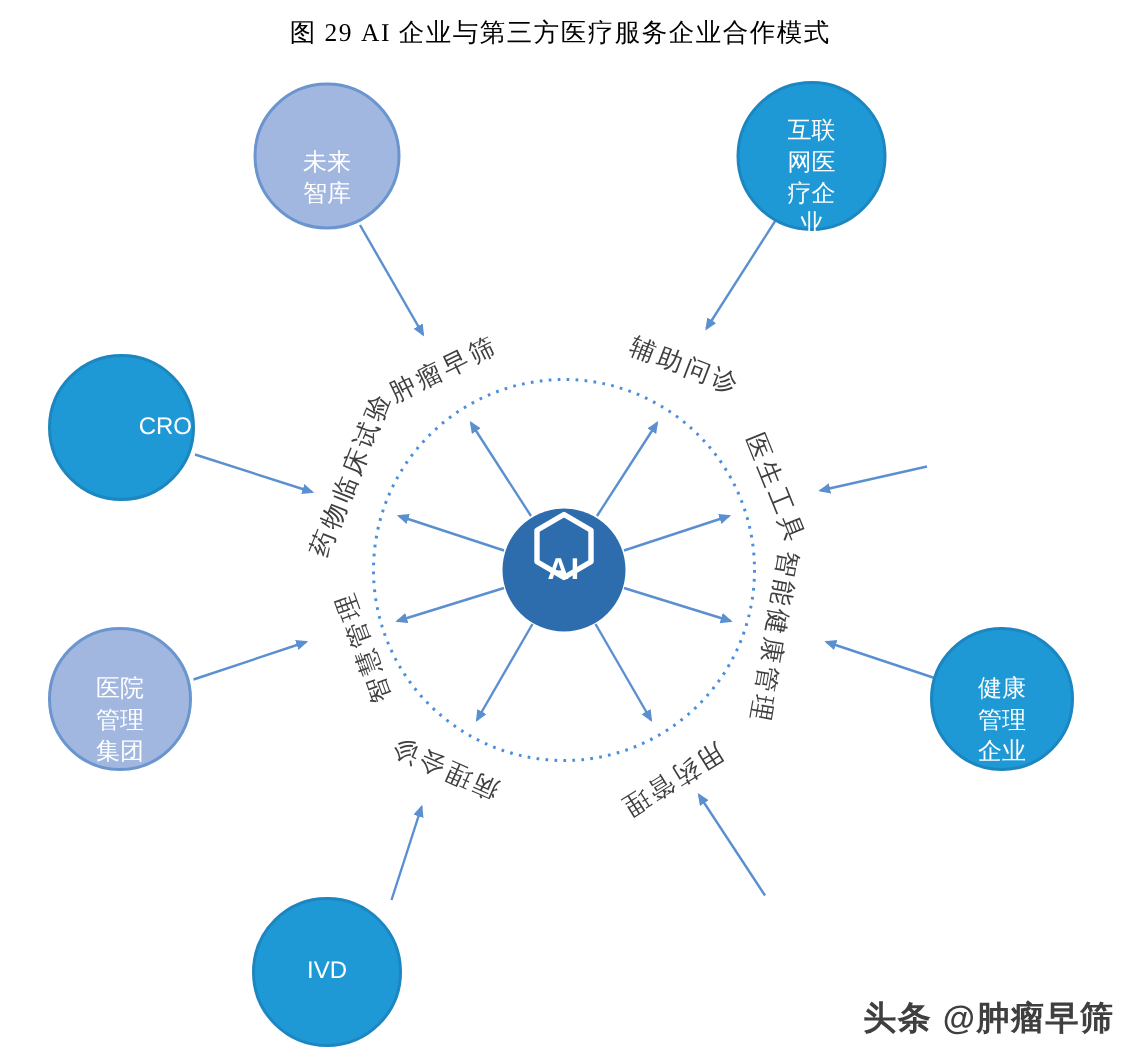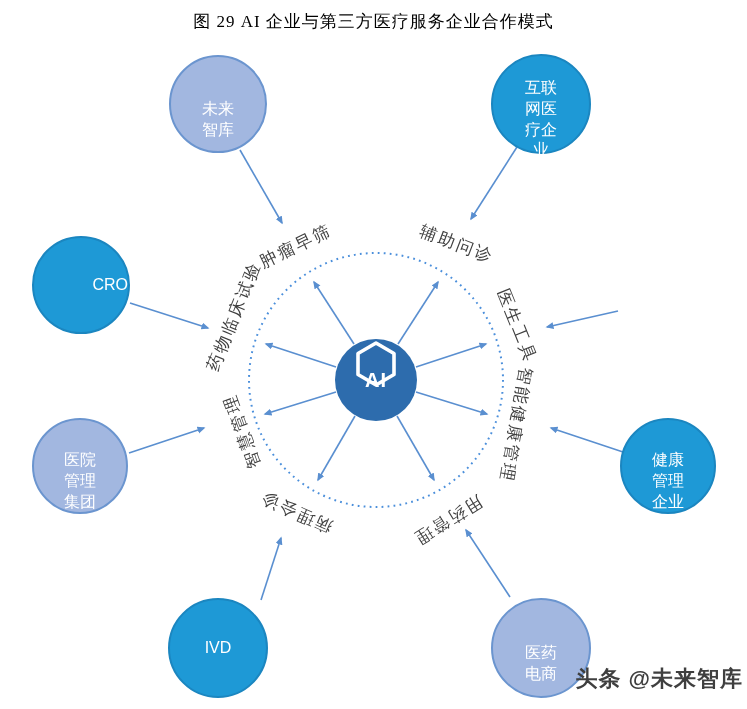--- a/index.html
+++ b/index.html
@@ -111,35 +111,32 @@
   </div>
   <div class="node light w2 n-yiyuan">
     <span class="lbl">医院管理集团</span>
   </div>
   <div class="node bright w2 n-jiankang">
     <span class="lbl">健康管理企业</span>
   </div>
   <div class="node bright n-ivd">
     <span class="lbl">IVD</span>
   </div>
-  <div class="node light w2 n-yiyao">
-    <span class="lbl">医药电商</span>
-  </div>
 
   <div class="hub">
     <svg width="46" height="50" viewBox="0 0 46 50">
       <polygon points="23,4 5,14.5 5,35.5 23,46 41,35.5 41,14.5" fill="none" stroke="#ffffff" stroke-width="3.6" stroke-linejoin="round"></polygon>
     </svg>
     <span class="ai">AI</span>
   </div>
 
   <div class="spoke-label s-zhongliu">肿瘤早筛</div>
   <div class="spoke-label s-fuzhu">辅助问诊</div>
   <div class="spoke-label s-yaowu">药物临床试验</div>
   <div class="spoke-label s-yishenggj">医生工具</div>
   <div class="spoke-label s-zhihui">智慧管理</div>
   <div class="spoke-label s-zhineng">智能健康管理</div>
   <div class="spoke-label s-bingli">病理会诊</div>
   <div class="spoke-label s-yongyao">用药管理</div>
 
-  <div class="watermark">头条 @未来智库</div>
+  <div class="watermark">头条 @肿瘤早筛</div>
 
 </div>
 
 </body></html>

